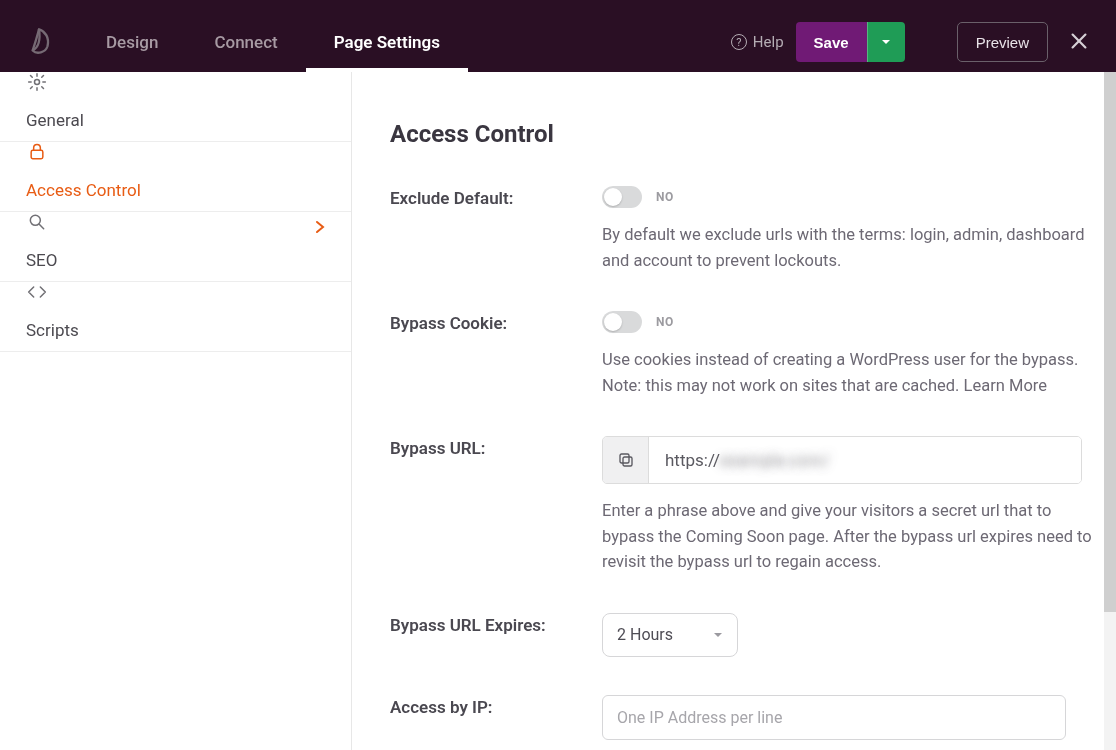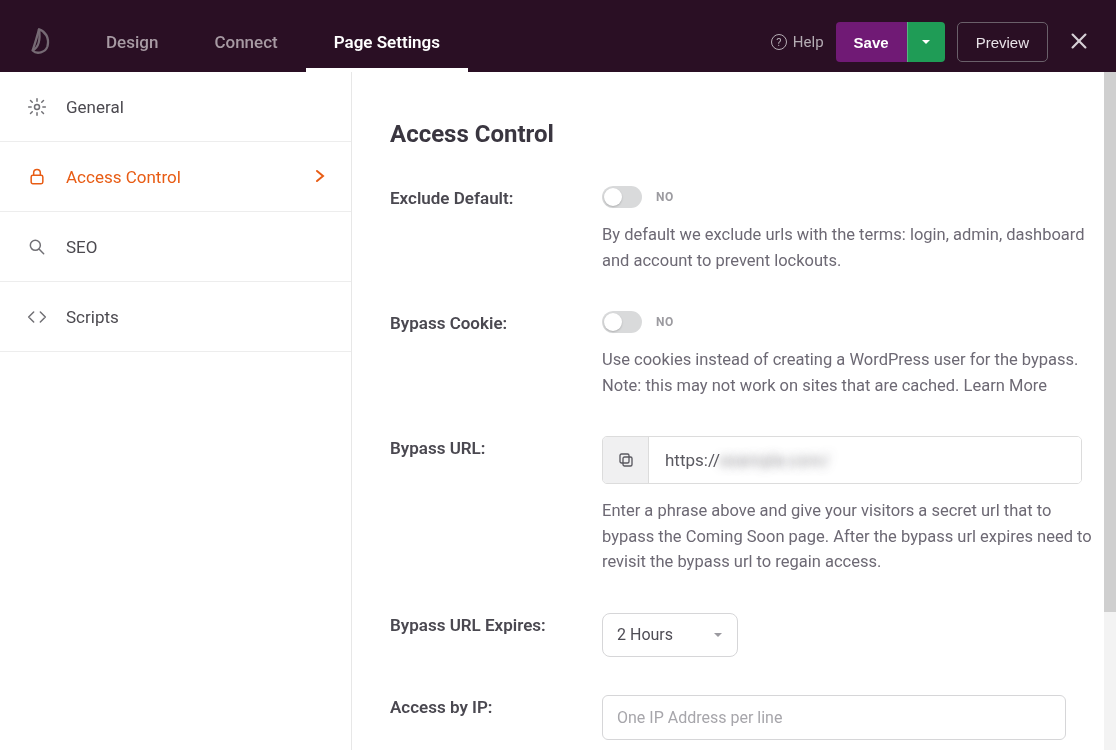--- a/index.html
+++ b/index.html
@@ -99,20 +99,21 @@
 }
 .preview-btn {
   border: 1px solid #6a606a;
   background: transparent;
   color: #e9e3e8;
   border-radius: 5px;
   padding: 0 18px;
   height: 40px;
   font-size: 15px;
   cursor: pointer;
+  margin-left: 40px;
 }
 .close-btn {
   background: none;
   border: none;
   color: #d6d0d6;
   cursor: pointer;
   padding: 0 8px;
 }
 .close-btn svg { width: 22px; height: 22px; }
 
@@ -120,28 +121,29 @@
   display: flex;
   height: calc(750px - 72px);
 }
 .sidebar {
   width: 352px;
   border-right: 1px solid #e7e7e7;
   background: #fff;
 }
 .sidebar-item {
   display: flex;
-  align-items: center;
+  align-items: flex-start;
   gap: 18px;
   padding: 0 26px;
   height: 70px;
   border-bottom: 1px solid #ededed;
   cursor: pointer;
   color: #4c4a50;
   font-size: 17px;
+  flex-direction: column;
 }
 .sidebar-item .s-icon {
   width: 22px;
   display: flex;
   justify-content: center;
   color: #717075;
 }
 .sidebar-item.active {
   color: #e85c14;
 }

